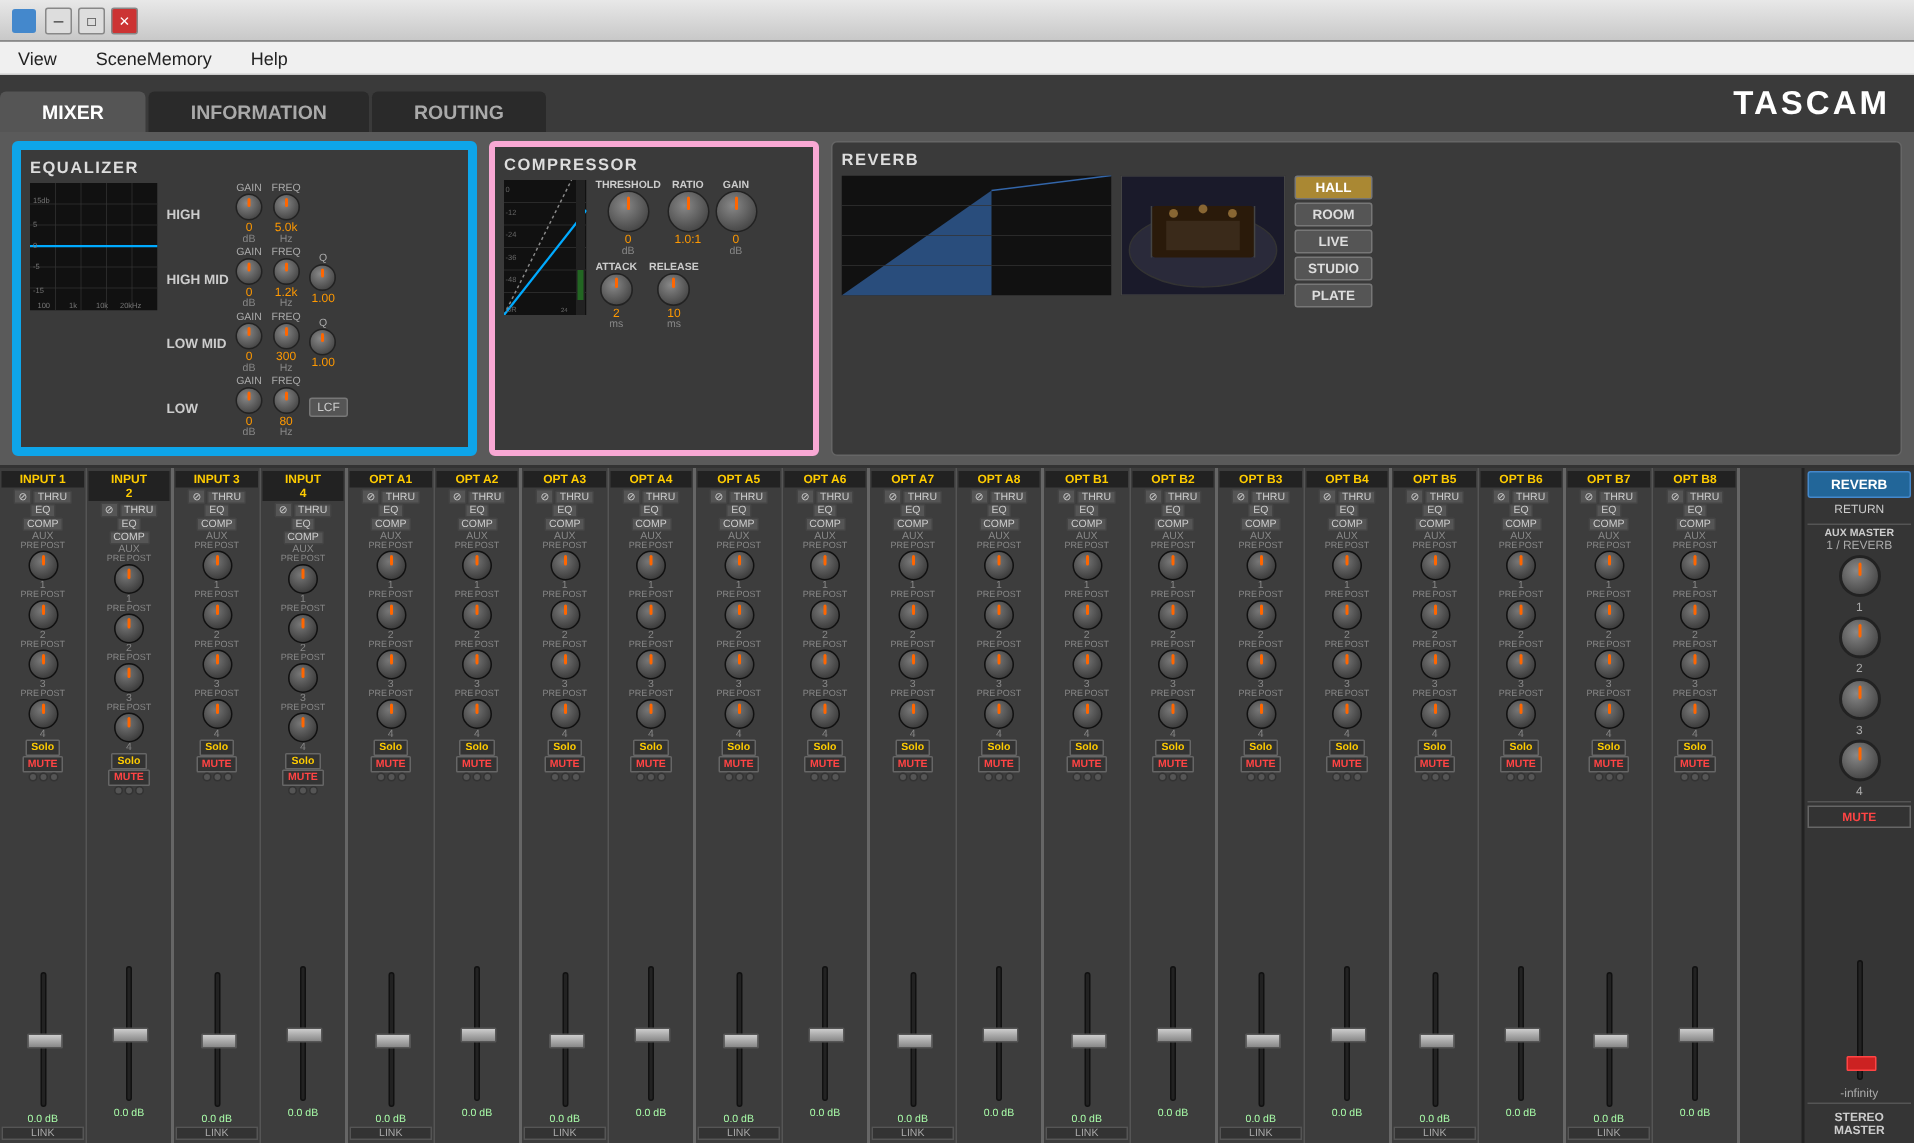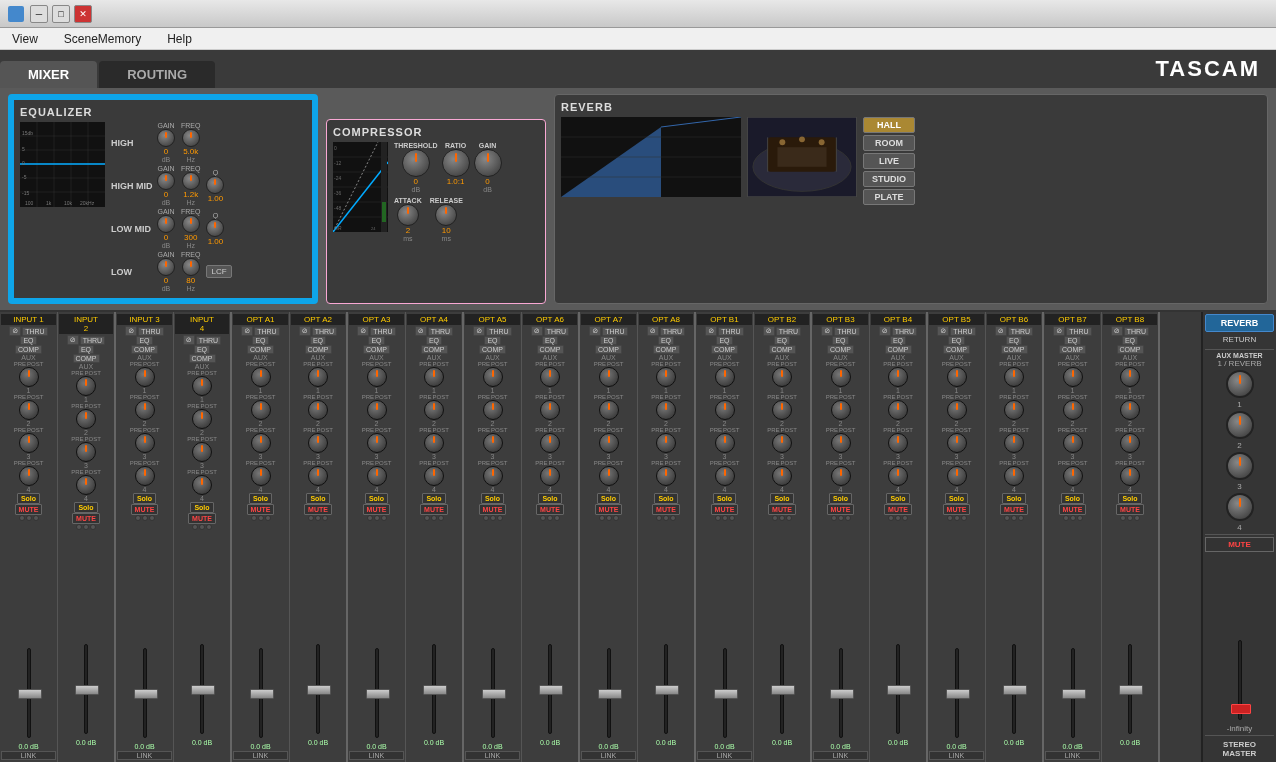--- a/index.html
+++ b/index.html
@@ -119,25 +119,24 @@
     .knob-val { font-size: 8px; color: #ff9900; text-align: center; }
     .knob-unit { font-size: 7px; color: #888; }
     .lcf-btn {
       background: #555; color: #ccc; font-size: 8px; border: 1px solid #777;
       padding: 1px 4px; border-radius: 2px; cursor: pointer;
     }
 
     
     .comp-panel {
       background: #3a3a3a;
-      border: 1px solid #f9a8d4;
+      border: 4px solid #f9a8d4;
       border-radius: 4px;
       padding: 6px;
       flex: 0 0 220px;
-      margin-top: 25px;
     }
     .knob-large {
       width: 28px; height: 28px; border-radius: 50%;
       background: radial-gradient(circle at 40% 35%, #888, #333);
       border: 1px solid #222;
       position: relative;
     }
     .knob-large::after {
       content: '';
       position: absolute;
@@ -220,21 +219,21 @@
       min-width: 58px;
       border-right: 1px solid #555;
       background: #3d3d3d;
       padding: 2px 1px;
     }
     .channel-strip.pair-right { border-right: 2px solid #666; }
 
     .ch-name {
       font-size: 8px;
       color: #ffcc00;
-      font-weight: normal;
+      font-weight: bold;
       text-align: center;
       background: #222;
       width: 100%;
       padding: 1px 12px;
       margin-bottom: 1px;
     }
     .ch-row { display: flex; align-items: center; gap: 1px; justify-content: center; width: 100%; }
     .ch-btn {
       font-size: 7px;
       color: #ccc;
@@ -396,20 +395,21 @@
 </div>
 
 <div class="menu-bar">
   <span class="menu-item">View</span>
   <span class="menu-item">SceneMemory</span>
   <span class="menu-item">Help</span>
 </div>
 
 <div class="tab-bar">
   <div class="tab active">MIXER</div>
+  <div class="tab inactive">INFORMATION</div>
   <div class="tab inactive">ROUTING</div>
   <div class="tascam-logo">TASCAM</div>
 </div>
 
 <div class="main-content">
 
   <div class="top-panels">
 
     <div class="eq-panel">
       <div class="panel-title">EQUALIZER</div>

